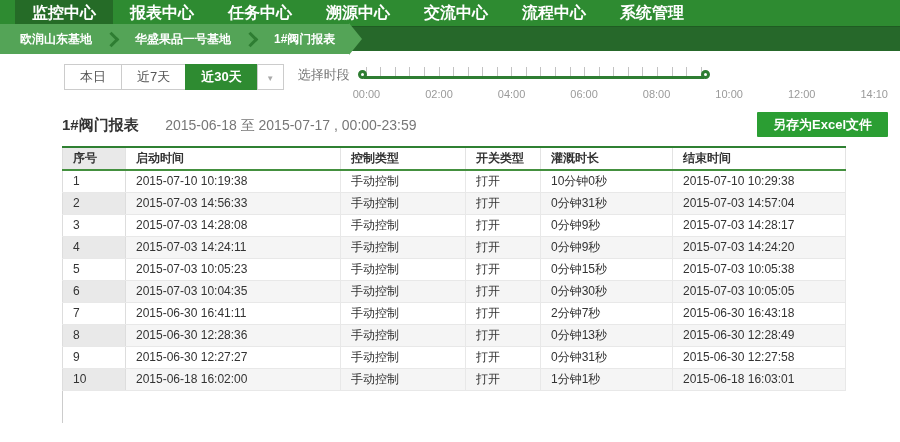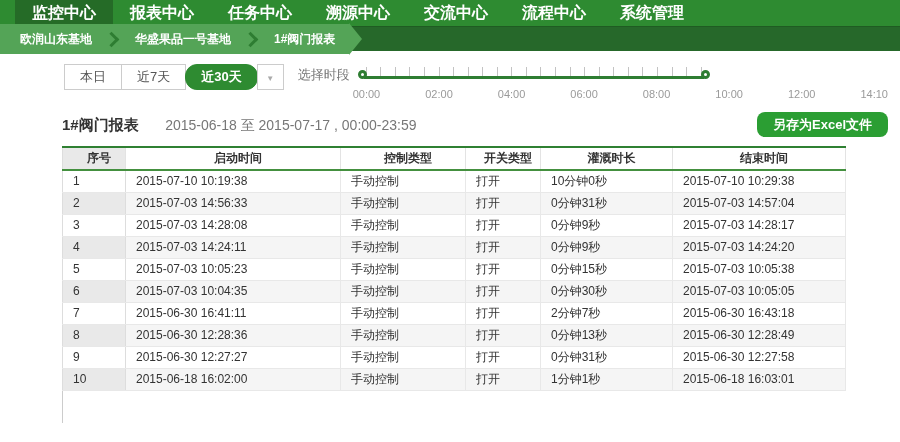--- a/index.html
+++ b/index.html
@@ -22,21 +22,21 @@
                    border-right:3px solid #2e7d32; transform:rotate(45deg);
                    margin:0 4px 0 0; flex:none; }
   .crumb-arrow { width:0; height:0; border-top:16px solid transparent;
                  border-bottom:16px solid transparent; border-left:13px solid #54a457; flex:none; }
 
   
   .filter-row { margin:13px 0 0 64px; height:42px; display:flex; align-items:flex-start; }
   .btn-group { display:flex; }
   .range-btn { height:26px; line-height:24px; padding:0 15px; font-size:13px; color:#555;
                background:#fff; border:1px solid #ccc; margin-right:-1px; cursor:pointer; white-space:nowrap; }
-  .range-btn.selected { background:#2e8b31; border-color:#2e8b31; color:#fff; font-weight:bold;border-radius:12px; }
+  .range-btn.selected { background:#2e8b31; border-color:#2e8b31; color:#fff; font-weight:bold; }
   .caret-btn { width:27px; height:26px; background:#fff; border:1px solid #ccc;
                cursor:pointer; text-align:center; line-height:24px; }
   .caret-icon { font-size:8px; color:#aaa; }
   .period-label { margin-left:14px; font-size:13px; color:#777; line-height:18px; padding-top:2px; white-space:nowrap; }
 
   
   .slider { position:relative; margin-left:10px; width:348px; height:42px; flex:none; }
   .slider-track { position:absolute; left:4px; right:4px; top:12px; border-top:3px solid #2e7d32; }
   .slider-ticks { position:absolute; left:6px; right:6px; top:3px; height:9px;
                   display:flex; justify-content:space-between; }
@@ -48,28 +48,28 @@
   .slider-labels { position:absolute; left:-7px; right:-11px; top:24px;
                    display:flex; justify-content:space-between;
                    font-size:11px; color:#9a9a9a; white-space:nowrap;gap:45px; }
 
   
   .title-row { position:relative; margin:6px 0 0 62px; width:826px; height:27px; }
   .report-title { display:inline-block; font-size:15px; font-weight:bold; color:#333; line-height:26px; }
   .report-range { margin-left:22px; font-size:14px; color:#777; }
   .excel-btn { position:absolute; right:0; top:0; height:25px; padding:0 16px;
                background:#2b9e33; color:#fff; font-size:13px; font-weight:bold;
-               border:none; border-radius:8px; cursor:pointer; line-height:25px;
+               border:none; border-radius:1px; cursor:pointer; line-height:25px;
                font-family:"Liberation Sans","DejaVu Sans",sans-serif; }
 
   
   .report-table { margin:7px 0 0 62px; width:783px; border-collapse:collapse;
                   font-size:12px; color:#333; table-layout:fixed;
                   border-top:2px solid #2f8032; border-left:1px solid #ddd; border-right:1px solid #ddd; }
-  .report-table th { height:23px; text-align:center; font-weight:bold; padding-left:10px;
+  .report-table th { height:23px; text-align:left; font-weight:bold; padding-left:10px;
                      border-bottom:2px solid #44903f; border-right:1px solid #e3e3e3; background:#fff; }
   .report-table th.seq-col { background:#e9e9e9; }
   .report-table td { height:22px; padding-left:10px; border-bottom:1px solid #e8e8e8;
                      border-right:1px solid #e8e8e8; background:#fff; white-space:nowrap; }
   .report-table tr.even td { background:#f5f5f5; }
   .report-table td.seq-col { border-right:1px solid #ddd; }
   .report-table tr.even td.seq-col { background:#e9e9e9; }
   .col-seq { width:63px; } .col-start { width:215px; } .col-ctrl { width:125px; }
   .col-switch { width:75px; } .col-dur { width:132px; } .col-end { width:173px; }
 

